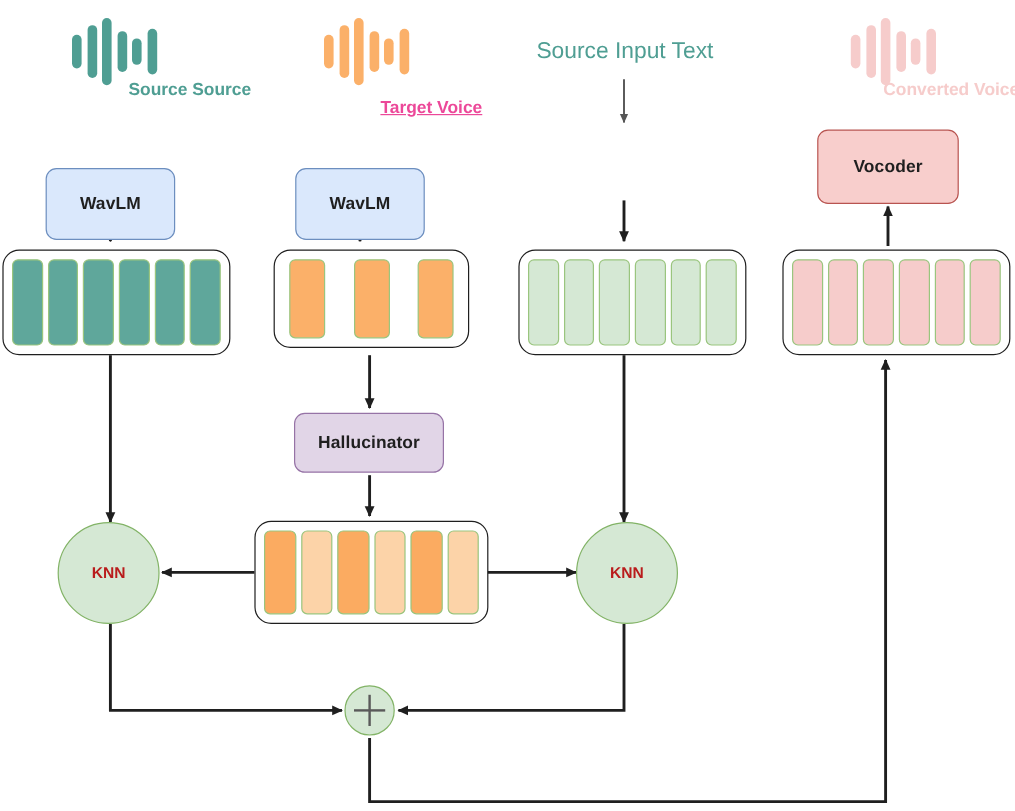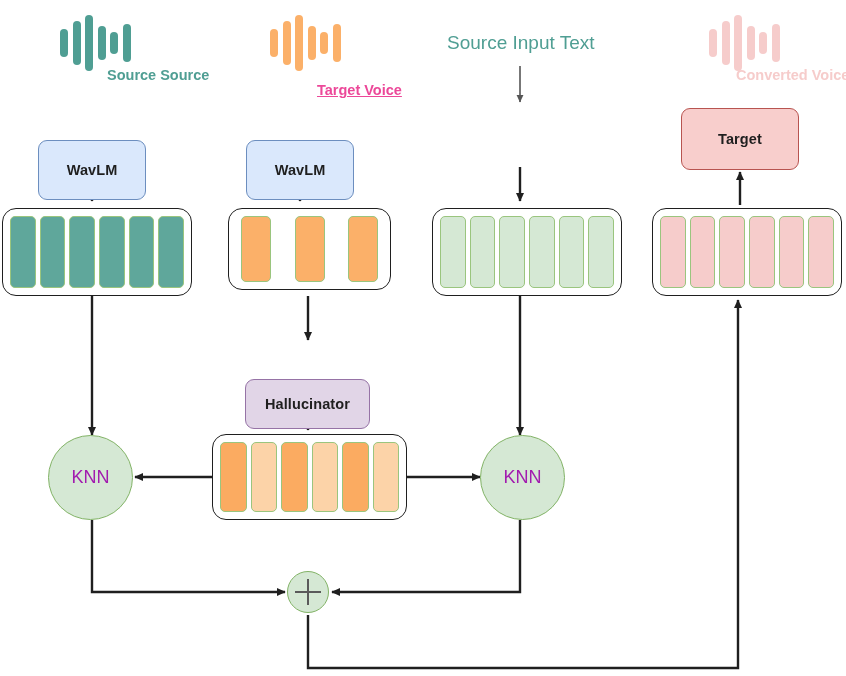--- a/index.html
+++ b/index.html
@@ -67,23 +67,23 @@
 
   .circle {
     position: absolute;
     box-sizing: border-box;
     border-radius: 50%;
     background: #d5e8d4;
     border: 1.8px solid #82b366;
     display: flex;
     align-items: center;
     justify-content: center;
-    font-size: 18px;
-    font-weight: 400;
-    color: #a21caf;
+    font-size: 13px;
+    font-weight: 700;
+    color: #b91c1c;
   }
   .sum-node {
     position: absolute;
     box-sizing: border-box;
     width: 42px; height: 42px;
     border-radius: 50%;
     background: #d5e8d4;
     border: 1.8px solid #82b366;
   }
   .sum-node .bar-h, .sum-node .bar-v {
@@ -207,24 +207,24 @@
   <div class="node blue" style="left:38px; top:108px; width:108px; height:60px;">
     <span>WavLM</span>
   </div>
 
   <div class="node blue" style="left:246px; top:108px; width:108px; height:60px;">
     <span>WavLM</span>
   </div>
 
 
   <div class="node red" style="left:681px; top:108px; width:118px; height:62px;">
-    <span>Target</span>
-  </div>
-
-  <div class="node purple" style="left:245px; top:344px; width:125px; height:50px;margin-top:35px;">
+    <span>Vocoder</span>
+  </div>
+
+  <div class="node purple" style="left:245px; top:344px; width:125px; height:50px;">
     <span>Hallucinator</span>
   </div>
 
   <div class="circle" style="left:48px; top:435px; width:85px; height:85px;">
     <span>KNN</span>
   </div>
 
   <div class="circle" style="left:480px; top:435px; width:85px; height:85px;">
     <span>KNN</span>
   </div>

